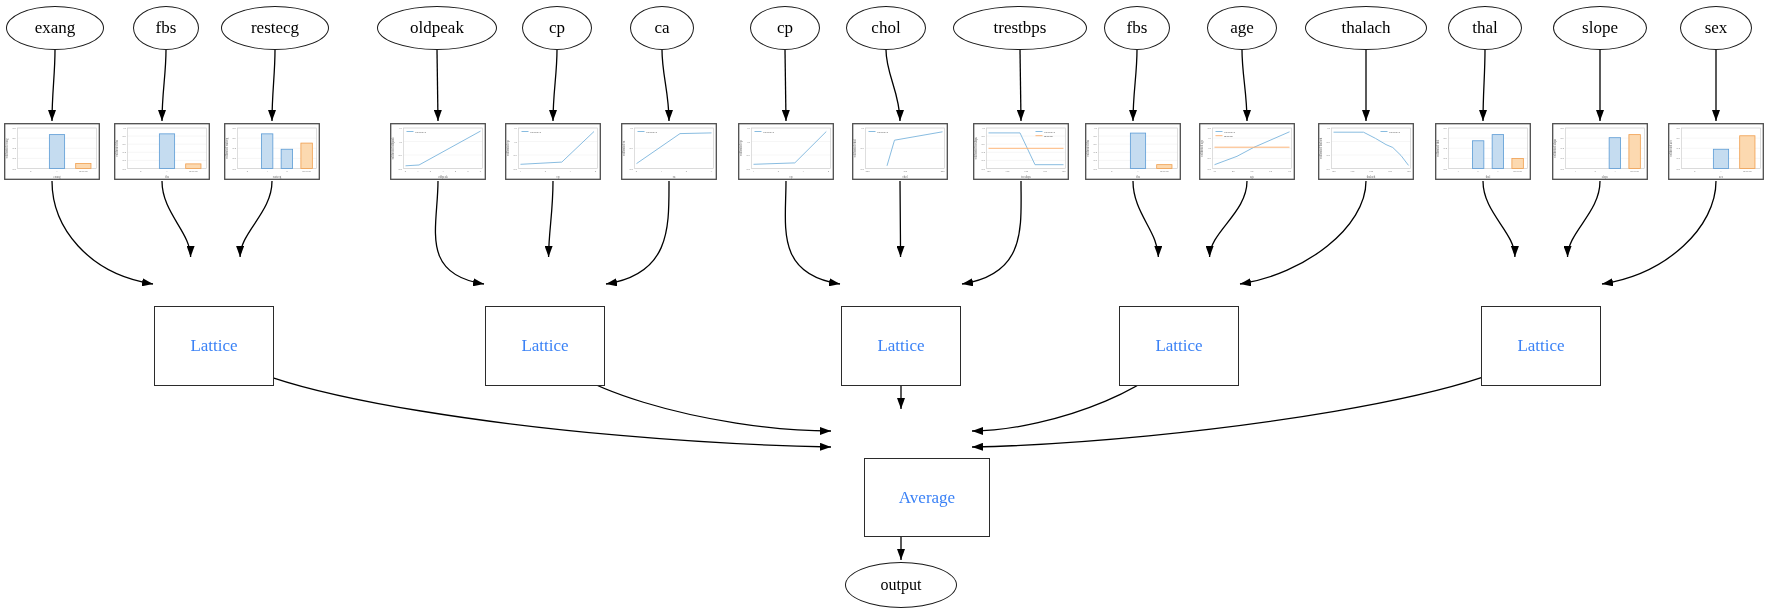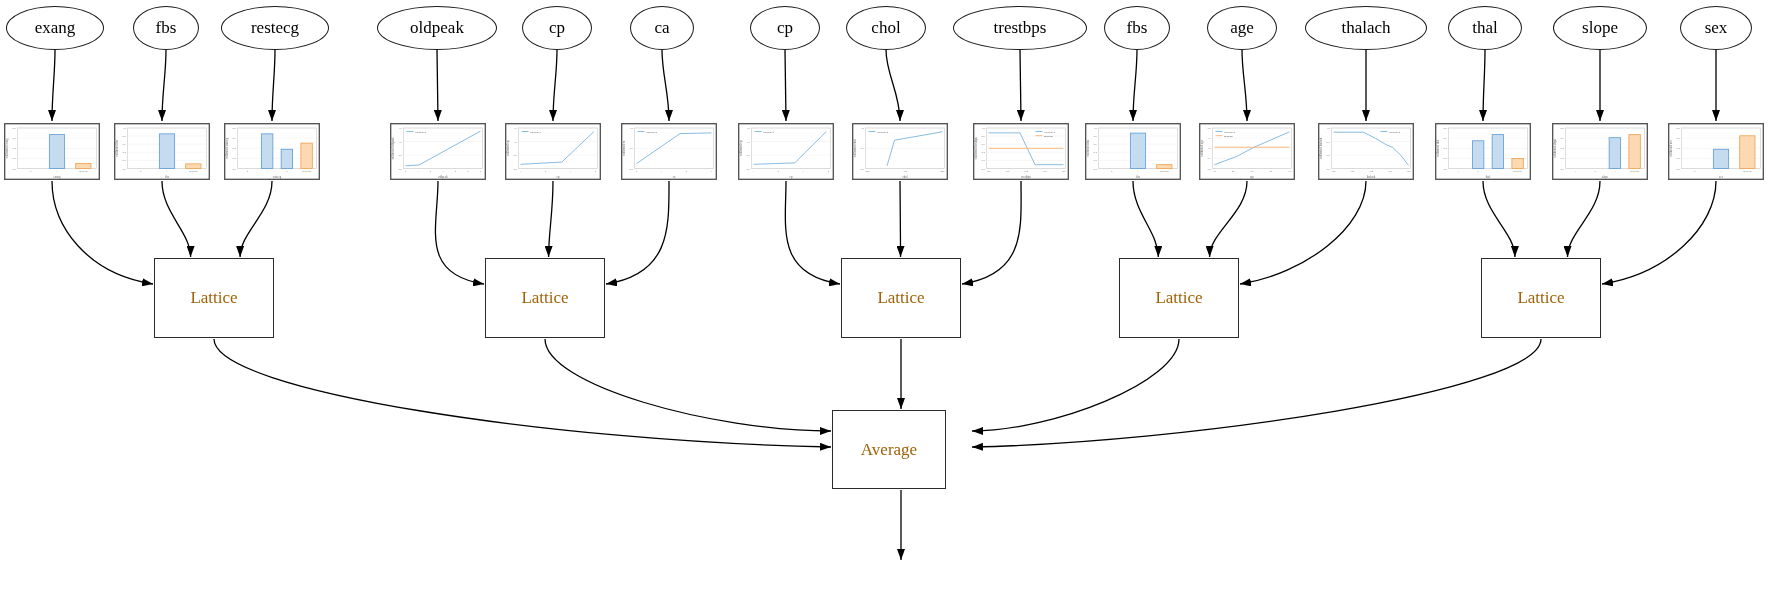--- a/index.html
+++ b/index.html
@@ -4,22 +4,22 @@
 <style>
   html,body{margin:0;padding:0;background:#ffffff;}
   #canvas{position:relative;width:1768px;height:615px;background:#ffffff;overflow:hidden;
           font-family:"Liberation Serif", serif;}
   #edge-layer{position:absolute;left:0;top:0;width:1768px;height:615px;}
   #node-layer{position:absolute;left:0;top:0;width:1768px;height:615px;border-radius:10px;}
   .node-ellipse{position:absolute;border:1.3px solid #1a1a1a;border-radius:50%;
      display:flex;align-items:center;justify-content:center;background:#ffffff;
      font-size:17px;color:#000;box-sizing:border-box;}
   .node-box{position:absolute;border:1.4px solid #2b2b2b;background:#ffffff;
-     display:flex;align-items:center;justify-content:center;font-size:17px;color:#a16207;
-     box-sizing:border-box;}
+     display:flex;align-items:center;justify-content:center;font-size:17px;color:#3b82f6;
+     box-sizing:border-box;margin-top:48px;}
   .chart-thumb{position:absolute;}
 </style>
 </head>
 <body>
 
 <div id="canvas">
   <svg id="edge-layer" width="1768" height="615" viewBox="0 0 1768 615">
       <defs>
         <marker id="arrow" viewBox="0 0 11 8" refX="11" refY="4" markerWidth="11" markerHeight="8" markerUnits="userSpaceOnUse" orient="auto">
           <path d="M0,0 L11,4 L0,8 Z" fill="#000000"></path>
@@ -453,17 +453,20 @@
       </div>
       <div class="node-box" style="left: 841px; top: 258px; width: 120px; height: 80px;">
         <span>Lattice</span>
       </div>
       <div class="node-box" style="left: 1119px; top: 258px; width: 120px; height: 80px;">
         <span>Lattice</span>
       </div>
       <div class="node-box" style="left: 1481px; top: 258px; width: 120px; height: 80px;">
         <span>Lattice</span>
       </div>
-      <div class="node-box" style="left: 832px; top: 410px; width: 114px; height: 79px;">
+      <div class="node-box" style="left: 864px; top: 410px; width: 126px; height: 79px;">
         <span>Average</span>
+      </div>
+      <div class="node-ellipse" style="left: 845px; top: 562px; width: 112px; height: 46px; font-size: 16px;">
+        <span>output</span>
       </div>
     </div>
 </div>
 
 </body></html>

